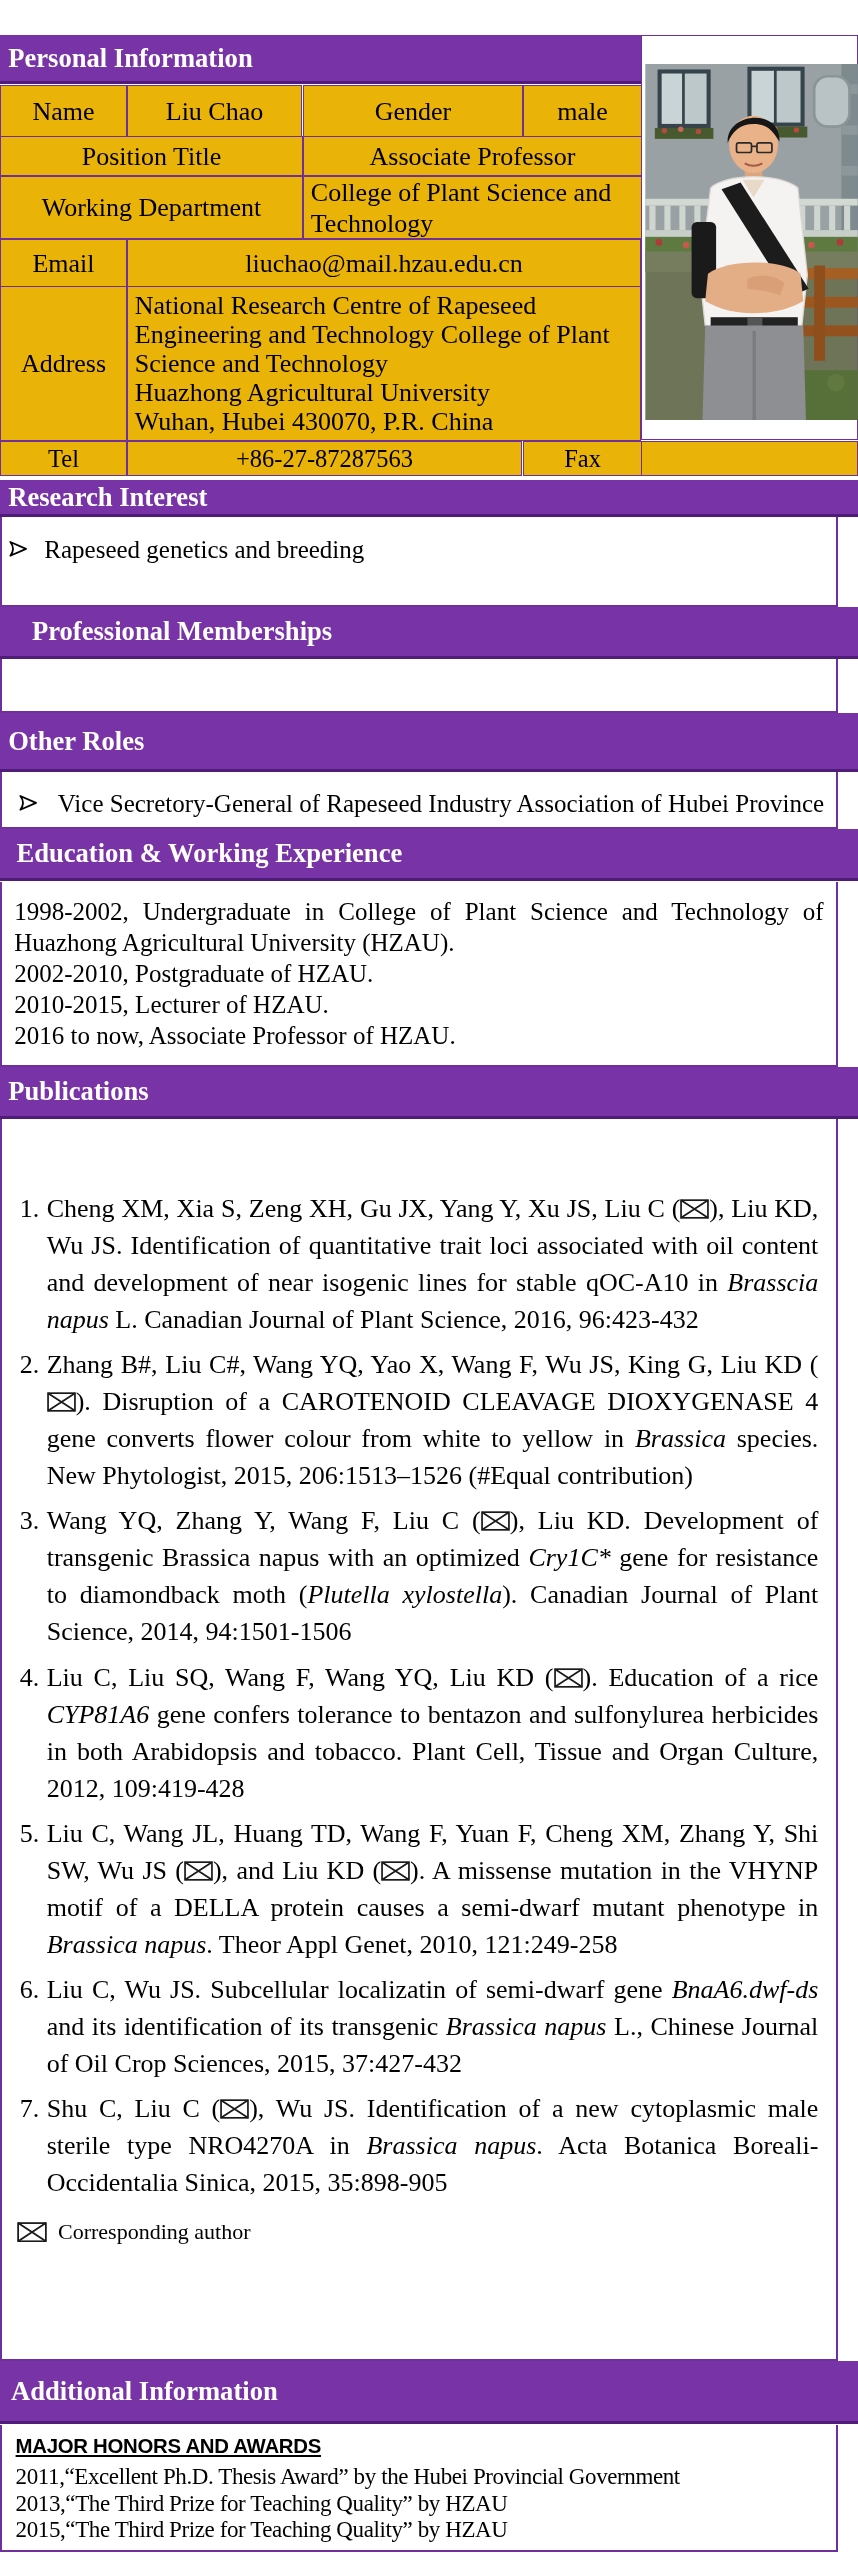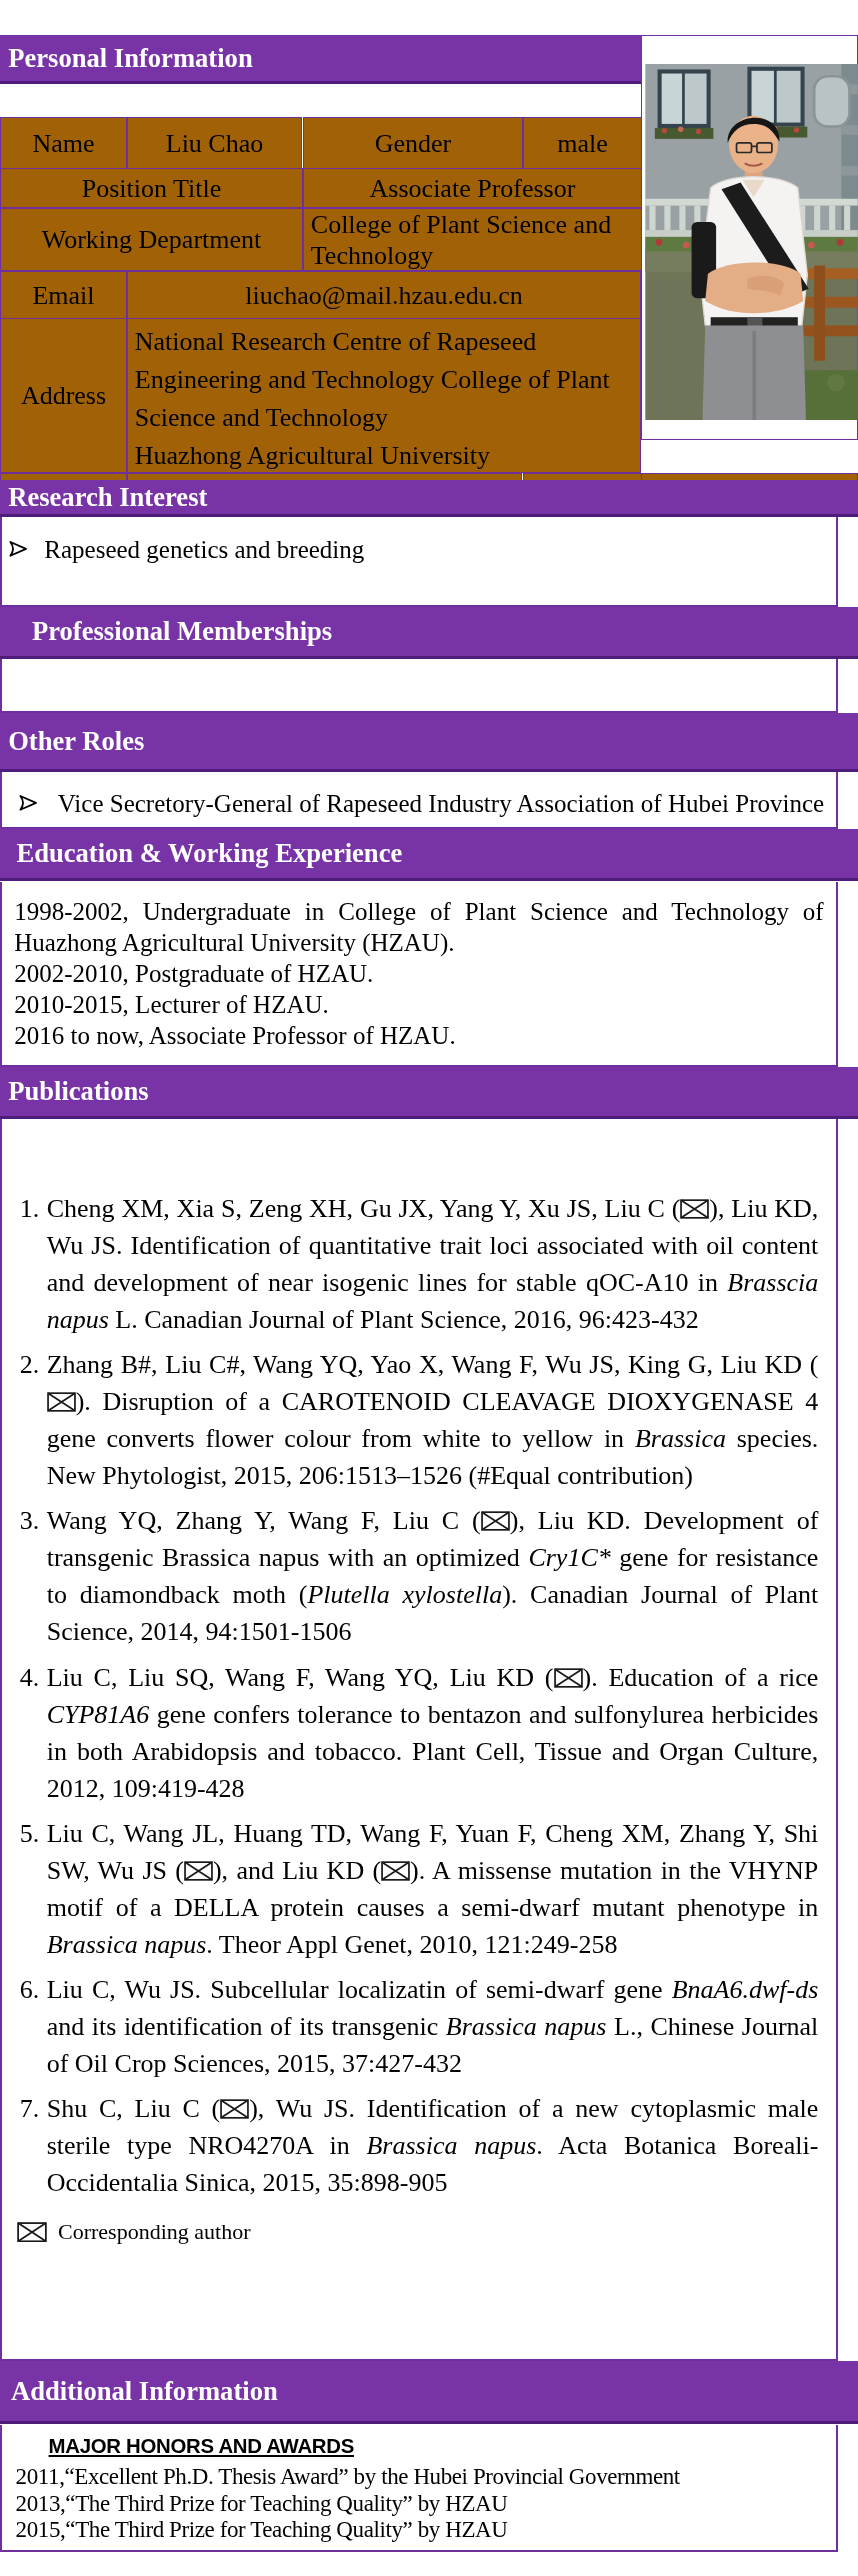--- a/index.html
+++ b/index.html
@@ -16,43 +16,43 @@
     position:absolute;left:0;width:859px;background:var(--purple);
     border-bottom:3.4px solid var(--bar-edge);box-sizing:border-box;
     display:flex;align-items:center;
     color:#fff;font-weight:bold;font-size:26.6px;padding-left:8.2px;
   }
   .box{
     position:absolute;left:0;width:838px;background:#fff;
     border:2px solid var(--bd);border-top:none;box-sizing:border-box;
   }
   .cell{
-    position:absolute;box-sizing:border-box;border:1.4px solid var(--bd);background:#a16207;
+    position:absolute;box-sizing:border-box;border:1.4px solid var(--bd);background:#eab308;
     display:flex;align-items:center;justify-content:center;
-    font-size:26px;line-height:31px;text-align:center;margin-top:32px;
+    font-size:26px;line-height:31px;text-align:center;
   }
   .cell.leftal{justify-content:flex-start;text-align:left;padding-left:6.8px;padding-right:11px;}
   .cell.topal{align-items:flex-start;padding-top:4.1px;}
   .bullet-row{display:flex;align-items:flex-start;font-size:25px;line-height:33px;}
   .arrow-bullet{width:20.4px;height:17.7px;flex:none;margin-top:6.8px;}
   .bullet-text{margin-left:16.4px;}
   .edu-text{padding:13.6px 12.3px 0 12.3px;font-size:25px;line-height:31px;}
   .edu-text .tline{text-align:justify;}
   .pub-list{padding:71px 17.7px 0 17.7px;font-size:26px;line-height:37px;}
   .pub-item{position:relative;padding-left:27px;margin-bottom:8.2px;}
   .pub-num{position:absolute;left:0;top:0;}
   .pub-body{display:block;text-align:justify;}
   .env{width:29px;height:20px;display:inline-block;vertical-align:-2px;}
   .env rect,.env path{fill:#fff;stroke:#1a1a1a;stroke-width:1.3;}
   .pub-footnote{margin:17.7px 0 0 15px;font-size:22px;display:flex;align-items:center;}
   .pub-footnote .env{width:30px;height:20.4px;margin-right:11px;}
   .addl-content{padding:9.5px 13.6px 0 13.6px;}
   .addl-header{
     font-family:"Liberation Sans",sans-serif;font-weight:bold;font-size:20.4px;
-    text-decoration:underline;letter-spacing:-0.3px;margin-bottom:6.8px;margin-left:33px;
+    text-decoration:underline;letter-spacing:-0.3px;margin-bottom:6.8px;
   }
   .addl-lines{font-size:23px;line-height:26.6px;letter-spacing:-0.4px;}
   .photo-cell{position:absolute;box-sizing:border-box;border:1.4px solid var(--bd);background:#fff;}
   .photo-svg{position:absolute;left:3.4px;top:28px;}
 </style>
 </head>
 <body>
 
 <div class="page">
 
@@ -68,21 +68,21 @@
   <div class="cell" style="left:0;top:136px;width:303px;height:40px;">Position Title</div>
   <div class="cell" style="left:0;top:176px;width:303px;height:63px;">Working Department</div>
 
   <div class="cell" style="left:303px;top:136px;width:339px;height:40px;">Associate Professor</div>
   <div class="cell leftal" style="left:303px;top:176px;width:339px;height:63px;">College of Plant Science and Technology</div>
 
   <div class="cell" style="left:0;top:239px;width:127px;height:48px;">Email</div>
   <div class="cell" style="left:127px;top:239px;width:514px;height:48px;">liuchao@mail.hzau.edu.cn</div>
 
   <div class="cell" style="left:0;top:286px;width:127px;height:155px;">Address</div>
-  <div class="cell leftal topal" style="left:127px;top:286px;width:514px;height:155px;display:block;line-height:38px;text-align:left;">
+  <div class="cell leftal topal" style="left:127px;top:286px;width:514px;height:155px;display:block;line-height:29px;text-align:left;">
       <div class="tline">National Research Centre of Rapeseed Engineering and Technology College of Plant Science and Technology</div>
       <div class="tline">Huazhong Agricultural University</div>
       <div class="tline">Wuhan, Hubei 430070, P.R. China</div>
     </div>
 
   <div class="cell" style="left:0;top:441px;width:127px;height:35px;font-size:24.5px;">Tel</div>
   <div class="cell" style="left:127px;top:441px;width:395px;height:35px;font-size:24.5px;">+86-27-87287563</div>
   <div class="cell" style="left:523px;top:441px;width:119px;height:35px;font-size:24.5px;">Fax</div>
   <div class="cell" style="left:641px;top:441px;width:217px;height:35px;font-size:24.5px;"></div>
 

